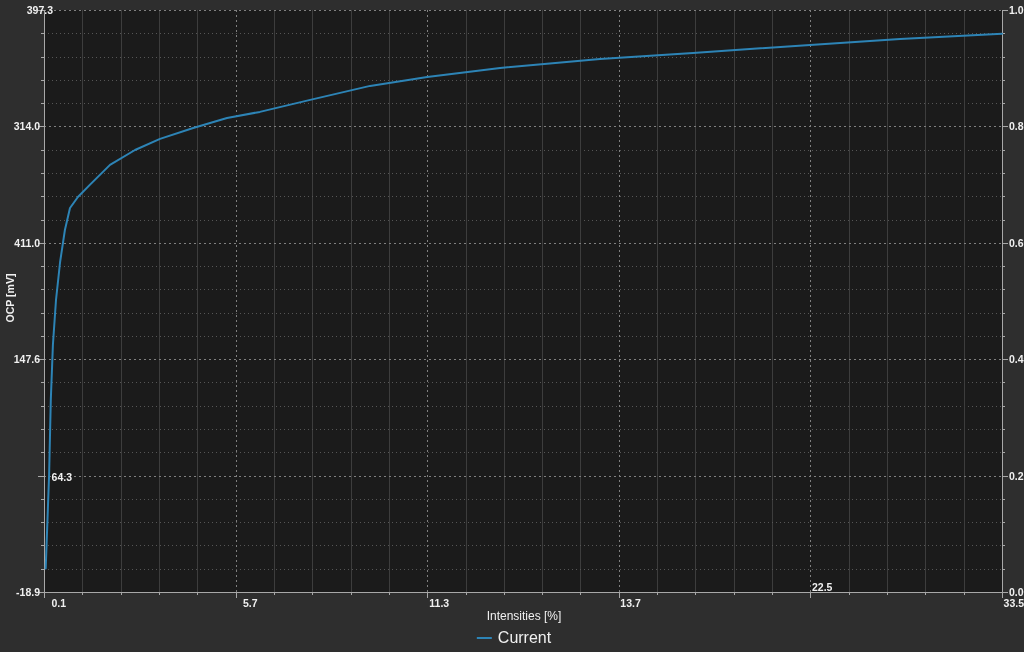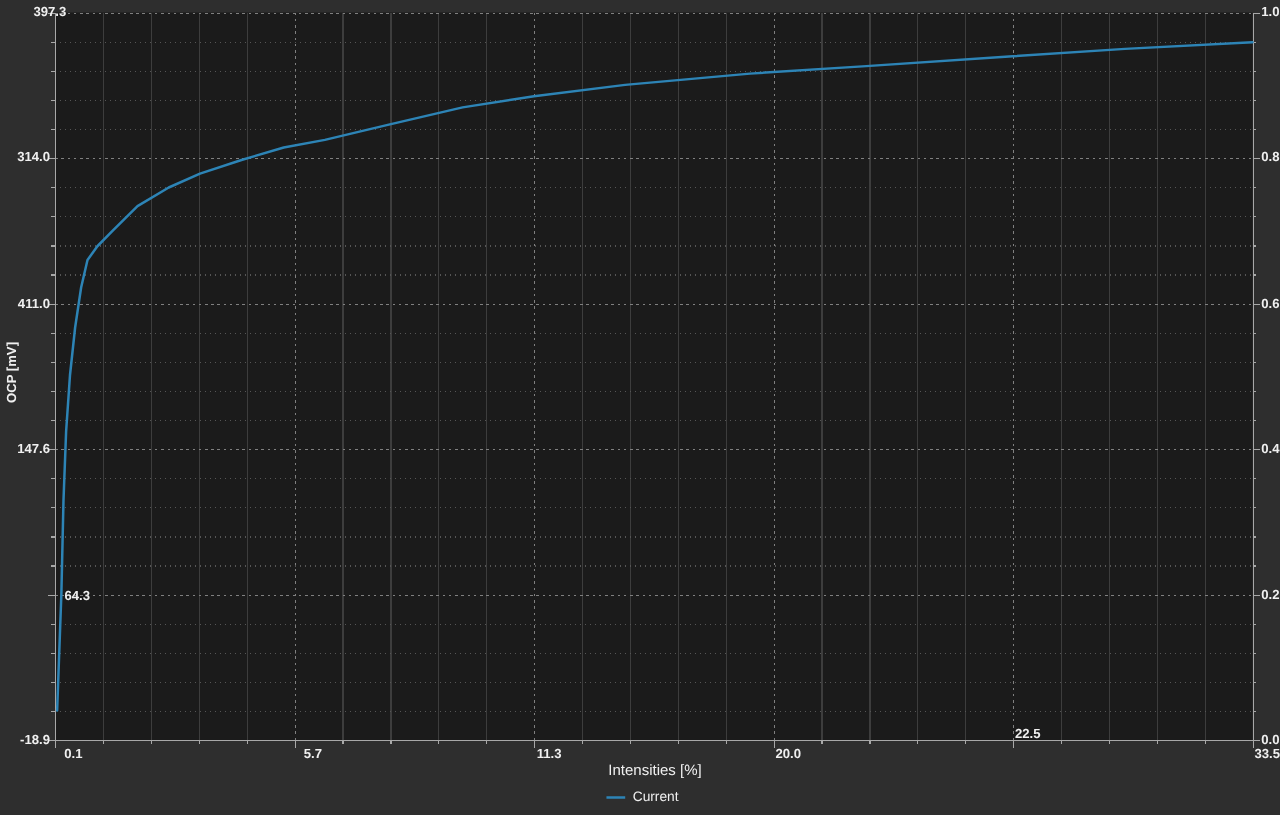--- a/index.html
+++ b/index.html
@@ -37,21 +37,21 @@
     white-space: nowrap;
   }
   #legend {
     position: absolute;
     left: 514px; top: 631px;
     transform: translateX(-50%);
     display: flex; align-items: center; gap: 6px;
     cursor: default;
   }
   #legend .marker { display: inline-block; width: 15px; height: 2px; }
-  #legend .label { font-size: 11px; line-height: 14px; }
+  #legend .label { font-size: 16px; line-height: 14px; }
 </style>
 </head>
 <body>
 
 <div id="stage" style="background: rgb(46, 46, 46);">
   <div id="plot-bg" style="background: rgb(27, 27, 27);"></div>
   <svg id="chart-svg" width="1024" height="652">
       <line x1="82.82" y1="10" x2="82.82" y2="592" stroke="#3d3d3d" stroke-width="1" shape-rendering="crispEdges"></line>
       <line x1="44" y1="33.78" x2="1002" y2="33.78" stroke="#565656" stroke-width="1" shape-rendering="crispEdges" stroke-dasharray="1 3"></line>
       <line x1="121.14" y1="10" x2="121.14" y2="592" stroke="#3d3d3d" stroke-width="1" shape-rendering="crispEdges"></line>
@@ -201,16 +201,16 @@
     <div class="tick-label left" style="left: 0px; top: 585px; color: rgb(240, 240, 240);">-18.9</div>
     <div class="tick-label right" style="left: 1009px; top: 3px; color: rgb(240, 240, 240);">1.00</div>
     <div class="tick-label right" style="left: 1009px; top: 119.4px; color: rgb(240, 240, 240);">0.80</div>
     <div class="tick-label right" style="left: 1009px; top: 235.8px; color: rgb(240, 240, 240);">0.60</div>
     <div class="tick-label right" style="left: 1009px; top: 352.2px; color: rgb(240, 240, 240);">0.40</div>
     <div class="tick-label right" style="left: 1009px; top: 468.6px; color: rgb(240, 240, 240);">0.20</div>
     <div class="tick-label right" style="left: 1009px; top: 585px; color: rgb(240, 240, 240);">0.00</div>
     <div class="tick-label bottom" style="left: 22px; top: 596px; color: rgb(240, 240, 240);">0.1</div>
     <div class="tick-label bottom" style="left: 213.6px; top: 596px; color: rgb(240, 240, 240);">5.7</div>
     <div class="tick-label bottom" style="left: 405.2px; top: 596px; color: rgb(240, 240, 240);">11.3</div>
-    <div class="tick-label bottom" style="left: 596.8px; top: 596px; color: rgb(240, 240, 240);">20.0</div>
+    <div class="tick-label bottom" style="left: 596.8px; top: 596px; color: rgb(240, 240, 240);">13.7</div>
     <div class="tick-label bottom" style="left: 788.4px; top: 580px; color: rgb(240, 240, 240);">22.5</div>
     <div class="tick-label bottom" style="left: 980px; top: 596px; color: rgb(240, 240, 240);">33.5</div>
   </div>
 
 </body></html>

